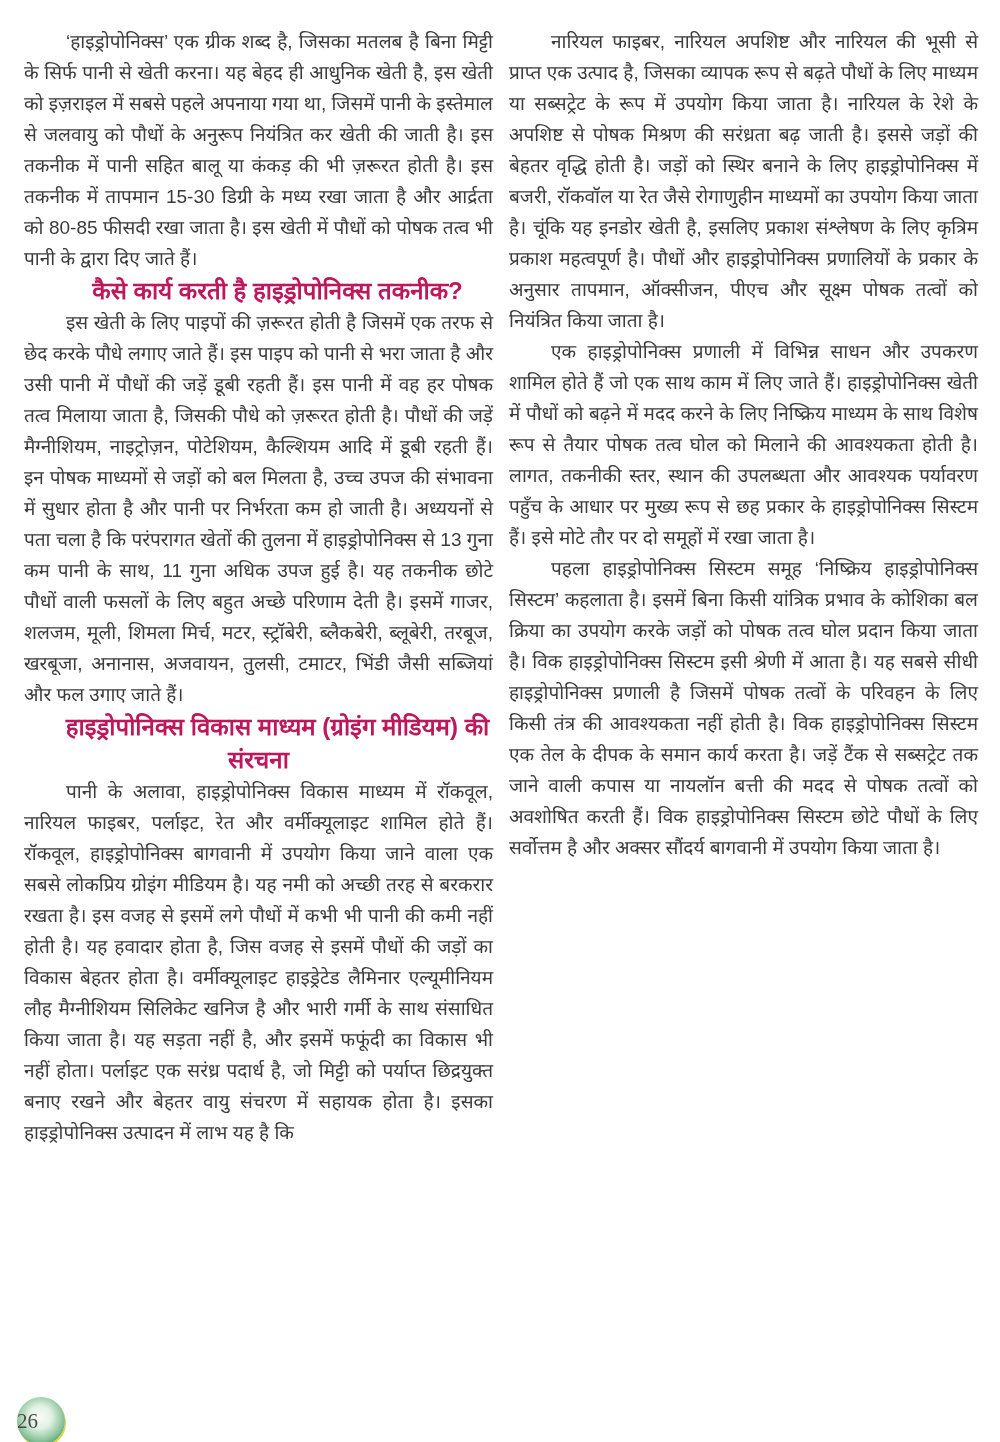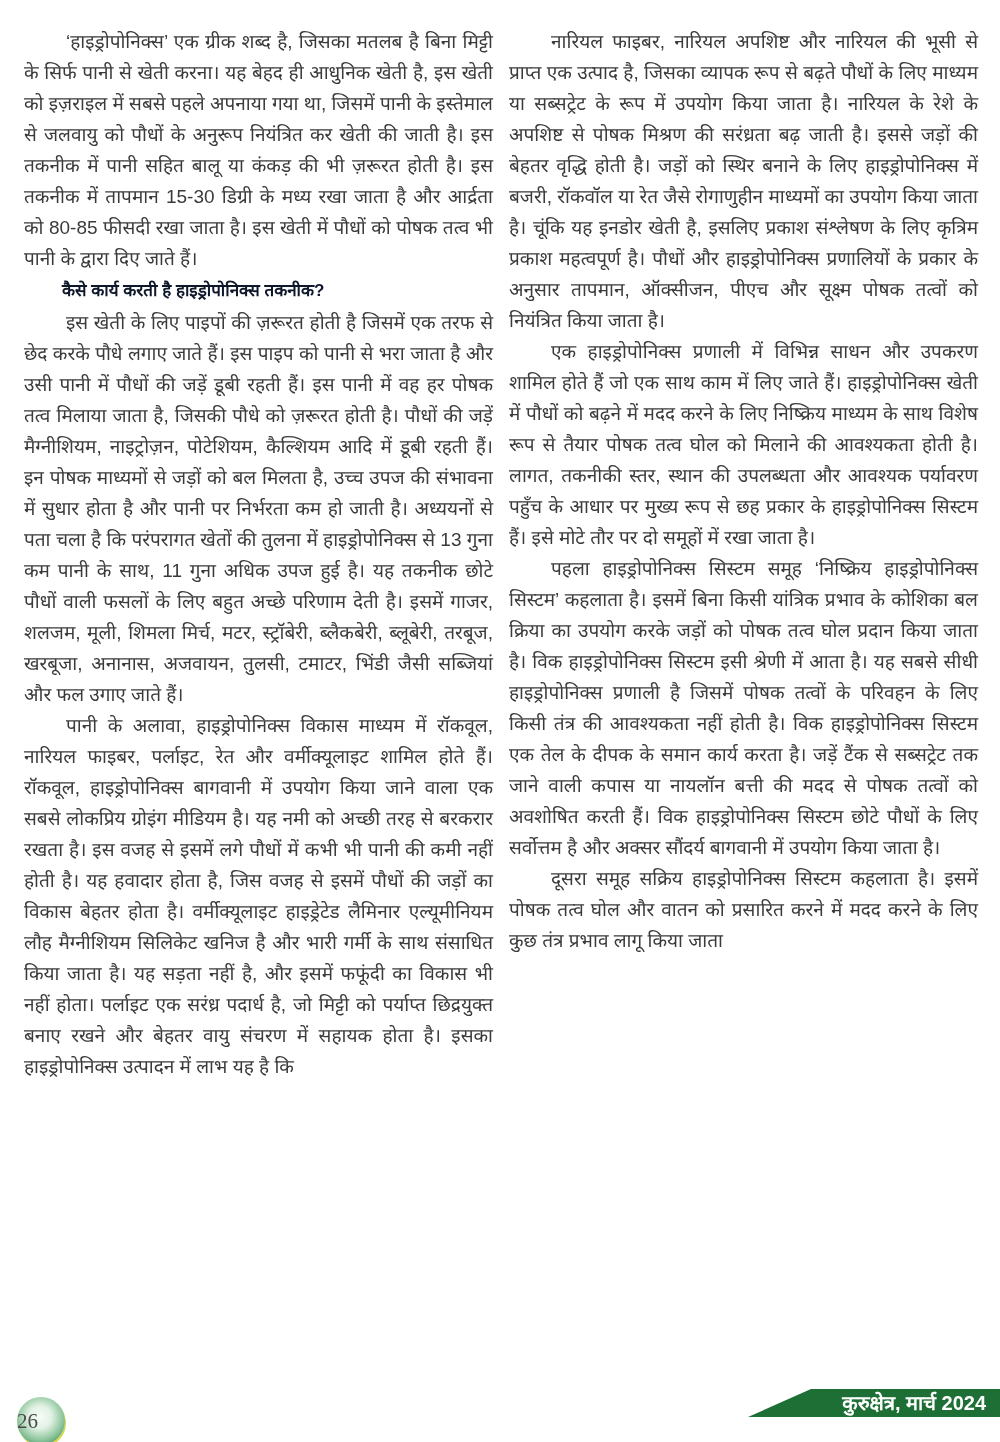--- a/index.html
+++ b/index.html
@@ -25,25 +25,25 @@
     line-height: 31px;
     text-align: justify;
   }
   .col p {
     margin: 0;
     text-indent: 42px;
   }
   .col p.cont { text-indent: 0; }
   .col h2 {
     margin: 0;
-    font-size: 17px;
+    font-size: 24px;
     line-height: 33px;
     font-weight: bold;
-    color: #0f172a;
-    text-align: left;
+    color: #be185d;
+    text-align: center;
   }
   .col h2.indent { text-indent: 38px; }
   .page-badge {
     position: absolute;
     left: 17px;
     top: 1397px;
     width: 48px;
     height: 48px;
     border-radius: 50%;
     background: radial-gradient(circle at 48% 42%, #f6fbf6 0%, #e2f2e5 30%, #8cc49b 62%, #3c915b 85%, #267842 100%);
@@ -75,33 +75,30 @@
 <body>
 
 <div class="page">
 
   <div class="columns">
 
     <div class="col">
       <p>‘हाइड्रोपोनिक्स’ एक ग्रीक शब्द है, जिसका मतलब है बिना मिट्टी के सिर्फ पानी से खेती करना। यह बेहद ही आधुनिक खेती है, इस खेती को इज़राइल में सबसे पहले अपनाया गया था, जिसमें पानी के इस्तेमाल से जलवायु को पौधों के अनुरूप नियंत्रित कर खेती की जाती है। इस तकनीक में पानी सहित बालू या कंकड़ की भी ज़रूरत होती है। इस तकनीक में तापमान 15-30 डिग्री के मध्य रखा जाता है और आर्द्रता को 80-85 फीसदी रखा जाता है। इस खेती में पौधों को पोषक तत्व भी पानी के द्वारा दिए जाते हैं।</p>
       <h2 class="indent">कैसे कार्य करती है हाइड्रोपोनिक्स तकनीक?</h2>
       <p>इस खेती के लिए पाइपों की ज़रूरत होती है जिसमें एक तरफ से छेद करके पौधे लगाए जाते हैं। इस पाइप को पानी से भरा जाता है और उसी पानी में पौधों की जड़ें डूबी रहती हैं। इस पानी में वह हर पोषक तत्व मिलाया जाता है, जिसकी पौधे को ज़रूरत होती है। पौधों की जड़ें मैग्नीशियम, नाइट्रोज़न, पोटेशियम, कैल्शियम आदि में डूबी रहती हैं। इन पोषक माध्यमों से जड़ों को बल मिलता है, उच्च उपज की संभावना में सुधार होता है और पानी पर निर्भरता कम हो जाती है। अध्ययनों से पता चला है कि परंपरागत खेतों की तुलना में हाइड्रोपोनिक्स से 13 गुना कम पानी के साथ, 11 गुना अधिक उपज हुई है। यह तकनीक छोटे पौधों वाली फसलों के लिए बहुत अच्छे परिणाम देती है। इसमें गाजर, शलजम, मूली, शिमला मिर्च, मटर, स्ट्रॉबेरी, ब्लैकबेरी, ब्लूबेरी, तरबूज, खरबूजा, अनानास, अजवायन, तुलसी, टमाटर, भिंडी जैसी सब्जियां और फल उगाए जाते हैं।</p>
+      <h2 class="indent">हाइड्रोपोनिक्स विकास माध्यम (ग्रोइंग मीडियम) की संरचना</h2>
       <p>पानी के अलावा, हाइड्रोपोनिक्स विकास माध्यम में रॉकवूल, नारियल फाइबर, पर्लाइट, रेत और वर्मीक्यूलाइट शामिल होते हैं। रॉकवूल, हाइड्रोपोनिक्स बागवानी में उपयोग किया जाने वाला एक सबसे लोकप्रिय ग्रोइंग मीडियम है। यह नमी को अच्छी तरह से बरकरार रखता है। इस वजह से इसमें लगे पौधों में कभी भी पानी की कमी नहीं होती है। यह हवादार होता है, जिस वजह से इसमें पौधों की जड़ों का विकास बेहतर होता है। वर्मीक्यूलाइट हाइड्रेटेड लैमिनार एल्यूमीनियम लौह मैग्नीशियम सिलिकेट खनिज है और भारी गर्मी के साथ संसाधित किया जाता है। यह सड़ता नहीं है, और इसमें फफूंदी का विकास भी नहीं होता। पर्लाइट एक सरंध्र पदार्ध है, जो मिट्टी को पर्याप्त छिद्रयुक्त बनाए रखने और बेहतर वायु संचरण में सहायक होता है। इसका हाइड्रोपोनिक्स उत्पादन में लाभ यह है कि</p>
     </div>
 
     <div class="col">
       <p>नारियल फाइबर, नारियल अपशिष्ट और नारियल की भूसी से प्राप्त एक उत्पाद है, जिसका व्यापक रूप से बढ़ते पौधों के लिए माध्यम या सब्सट्रेट के रूप में उपयोग किया जाता है। नारियल के रेशे के अपशिष्ट से पोषक मिश्रण की सरंध्रता बढ़ जाती है। इससे जड़ों की बेहतर वृद्धि होती है। जड़ों को स्थिर बनाने के लिए हाइड्रोपोनिक्स में बजरी, रॉकवॉल या रेत जैसे रोगाणुहीन माध्यमों का उपयोग किया जाता है। चूंकि यह इनडोर खेती है, इसलिए प्रकाश संश्लेषण के लिए कृत्रिम प्रकाश महत्वपूर्ण है। पौधों और हाइड्रोपोनिक्स प्रणालियों के प्रकार के अनुसार तापमान, ऑक्सीजन, पीएच और सूक्ष्म पोषक तत्वों को नियंत्रित किया जाता है।</p>
       <p>एक हाइड्रोपोनिक्स प्रणाली में विभिन्न साधन और उपकरण शामिल होते हैं जो एक साथ काम में लिए जाते हैं। हाइड्रोपोनिक्स खेती में पौधों को बढ़ने में मदद करने के लिए निष्क्रिय माध्यम के साथ विशेष रूप से तैयार पोषक तत्व घोल को मिलाने की आवश्यकता होती है। लागत, तकनीकी स्तर, स्थान की उपलब्धता और आवश्यक पर्यावरण पहुँच के आधार पर मुख्य रूप से छह प्रकार के हाइड्रोपोनिक्स सिस्टम हैं। इसे मोटे तौर पर दो समूहों में रखा जाता है।</p>
       <p>पहला हाइड्रोपोनिक्स सिस्टम समूह ‘निष्क्रिय हाइड्रोपोनिक्स सिस्टम’ कहलाता है। इसमें बिना किसी यांत्रिक प्रभाव के कोशिका बल क्रिया का उपयोग करके जड़ों को पोषक तत्व घोल प्रदान किया जाता है। विक हाइड्रोपोनिक्स सिस्टम इसी श्रेणी में आता है। यह सबसे सीधी हाइड्रोपोनिक्स प्रणाली है जिसमें पोषक तत्वों के परिवहन के लिए किसी तंत्र की आवश्यकता नहीं होती है। विक हाइड्रोपोनिक्स सिस्टम एक तेल के दीपक के समान कार्य करता है। जड़ें टैंक से सब्सट्रेट तक जाने वाली कपास या नायलॉन बत्ती की मदद से पोषक तत्वों को अवशोषित करती हैं। विक हाइड्रोपोनिक्स सिस्टम छोटे पौधों के लिए सर्वोत्तम है और अक्सर सौंदर्य बागवानी में उपयोग किया जाता है।</p>
-      <p>दूसरा समूह सक्रिय हाइड्रोपोनिक्स सिस्टम कहलाता है। इसमें पोषक तत्व घोल और वातन को प्रसारित करने में मदद करने के लिए कुछ तंत्र प्रभाव लागू किया जाता</p>
     </div>
 
   </div>
 
   <div class="page-badge">
     <span>26</span>
   </div>
 
-  <div class="issue-banner">
-    <span>कुरुक्षेत्र, मार्च 2024</span>
-  </div>
 
 </div>
 
 </body></html>

